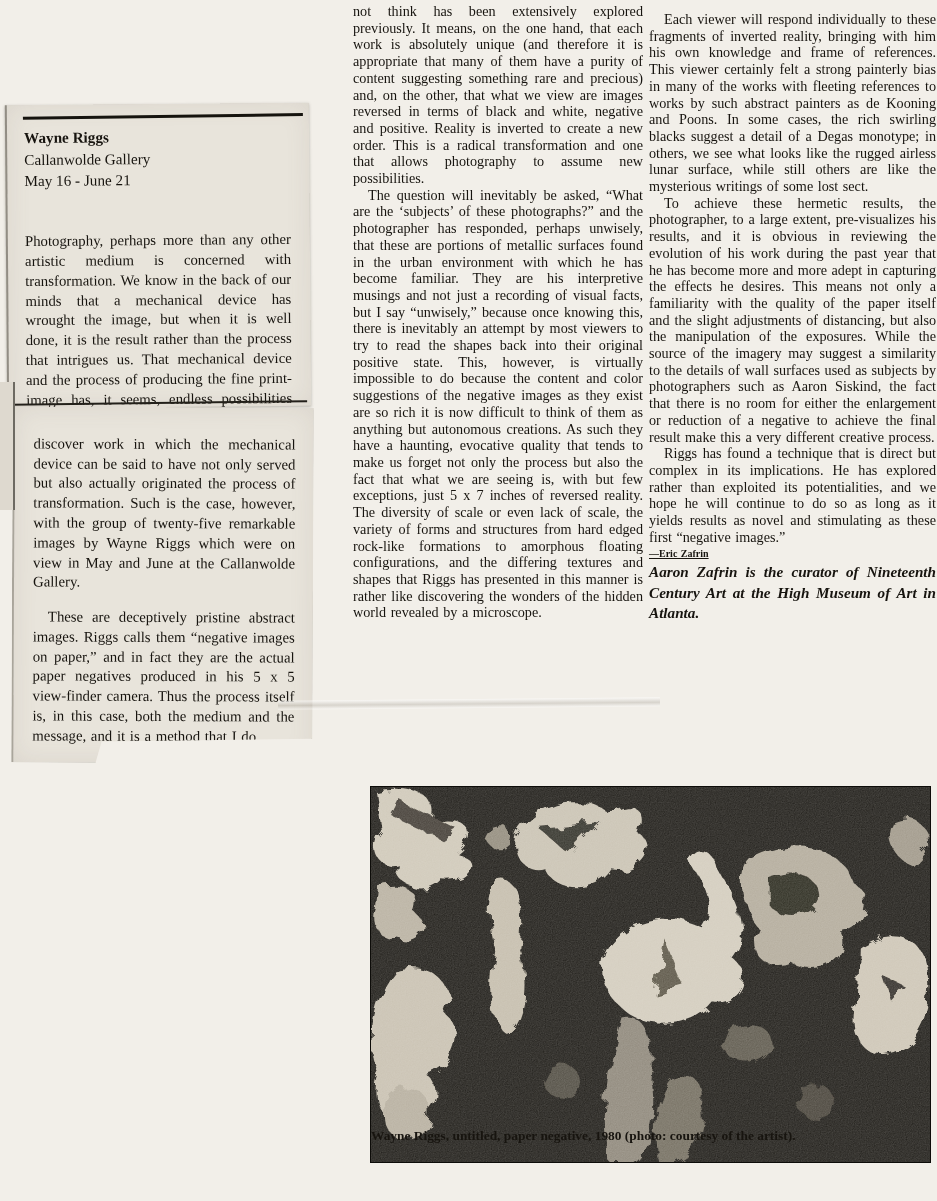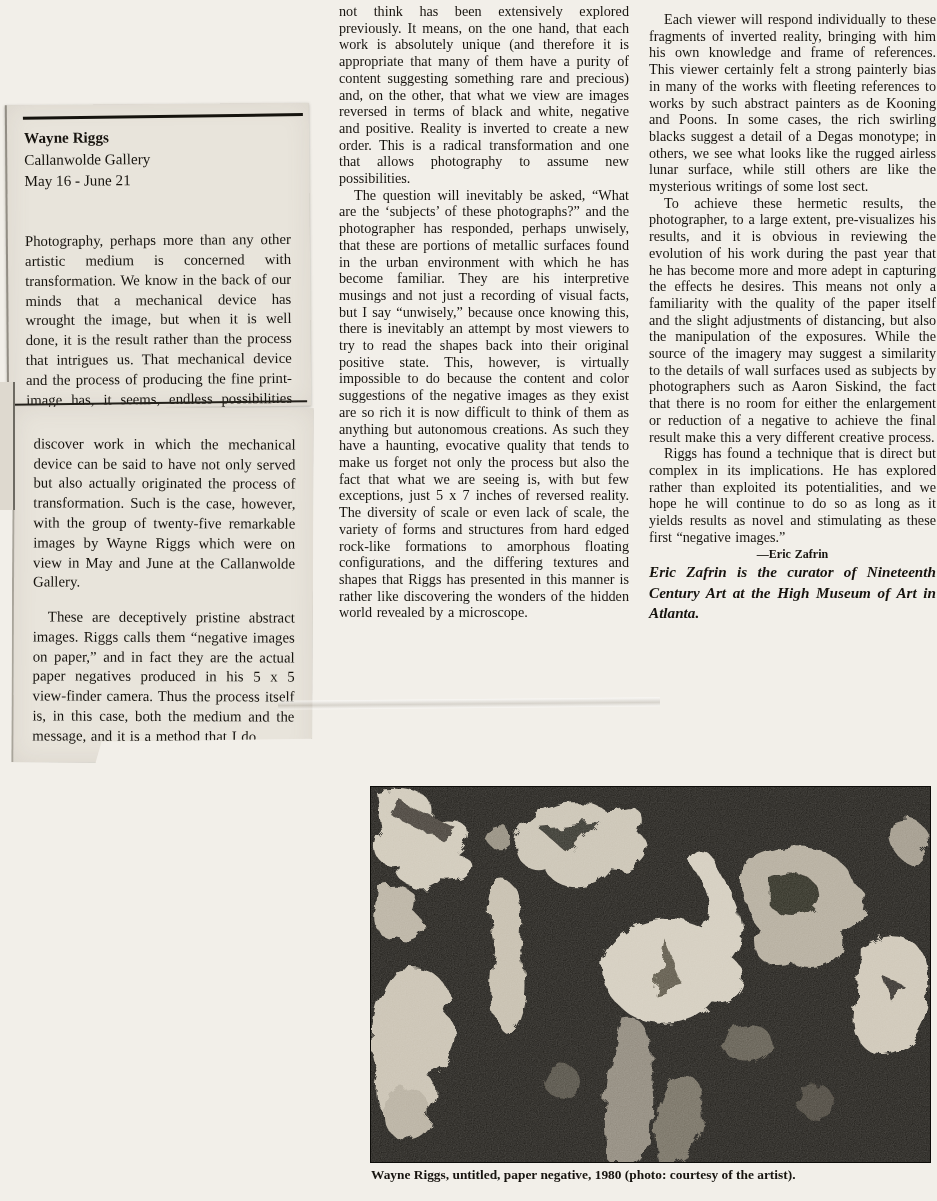--- a/index.html
+++ b/index.html
@@ -44,43 +44,43 @@
   }
   #clip-bottom .body-text{
     padding:13px 18px 0 19px;font-size:14.8px;line-height:19.8px;
   }
   .torn-sliver{
     position:absolute;left:0;top:382px;width:13px;height:128px;
     background:#ded9cf;border-right:2px solid #6d6a62;
   }
 
   
-  #col-middle{left:339px;top:3px;width:290px;}
+  #col-middle{left:353px;top:3px;width:290px;}
   #col-right{left:649px;top:11px;width:287px;}
-  .byline{font-weight:bold;font-size:12px;margin-top:1px;text-align:center;}
+  .byline{font-weight:bold;font-size:10px;margin-top:1px;text-align:left;text-decoration:underline;}
   .bio{
     font-style:italic;font-weight:bold;font-size:15.2px;line-height:20.5px;
     margin-top:15px;text-align:justify;
   }
 
   
   .crease{
     position:absolute;left:278px;top:699px;width:382px;height:9px;
     background:linear-gradient(180deg,rgba(255,255,255,.75),rgba(115,108,96,.28) 55%,rgba(255,255,255,.55));
     transform:rotate(-0.5deg);opacity:.75;pointer-events:none;
   }
 
   
   #photo{
     position:absolute;left:371px;top:787px;width:559px;height:375px;
     background:#14120e;box-shadow:0 0 0 1px #0d0c09;
   }
   #photo svg{display:block;width:100%;height:100%;}
   #caption{
-    position:absolute;left:371px;top:1167px;width:562px;
+    position:absolute;left:371px;top:1128px;width:562px;
     font-weight:bold;font-size:13.4px;text-align:left;
   }
 </style>
 </head>
 <body>
 
 <div class="clip" id="clip-top">
   <div class="rule-top"></div>
   <div class="clip-head">
     <div class="t1">Wayne Riggs</div>
@@ -103,21 +103,21 @@
 <div class="col body-text" id="col-middle">
   <p>not think has been extensively explored previously. It means, on the one hand, that each work is absolutely unique (and therefore it is appropriate that many of them have a purity of content suggesting something rare and precious) and, on the other, that what we view are images reversed in terms of black and white, negative and positive. Reality is inverted to create a new order. This is a radical transformation and one that allows photography to assume new possibilities.</p>
   <p class="indent">The question will inevitably be asked, “What are the ‘subjects’ of these photographs?” and the photographer has responded, perhaps unwisely, that these are portions of metallic surfaces found in the urban environment with which he has become familiar. They are his interpretive musings and not just a recording of visual facts, but I say “unwisely,” because once knowing this, there is inevitably an attempt by most viewers to try to read the shapes back into their original positive state. This, however, is virtually impossible to do because the content and color suggestions of the negative images as they exist are so rich it is now difficult to think of them as anything but autonomous creations. As such they have a haunting, evocative quality that tends to make us forget not only the process but also the fact that what we are seeing is, with but few exceptions, just 5 x 7 inches of reversed reality. The diversity of scale or even lack of scale, the variety of forms and structures from hard edged rock-like formations to amorphous floating configurations, and the differing textures and shapes that Riggs has presented in this manner is rather like discovering the wonders of the hidden world revealed by a microscope.</p>
 </div>
 
 <div class="col body-text" id="col-right">
   <p class="indent">Each viewer will respond individually to these fragments of inverted reality, bringing with him his own knowledge and frame of references. This viewer certainly felt a strong painterly bias in many of the works with fleeting references to works by such abstract painters as de Kooning and Poons. In some cases, the rich swirling blacks suggest a detail of a Degas monotype; in others, we see what looks like the rugged airless lunar surface, while still others are like the mysterious writings of some lost sect.</p>
   <p class="indent">To achieve these hermetic results, the photographer, to a large extent, pre-visualizes his results, and it is obvious in reviewing the evolution of his work during the past year that he has become more and more adept in capturing the effects he desires. This means not only a familiarity with the quality of the paper itself and the slight adjustments of distancing, but also the manipulation of the exposures. While the source of the imagery may suggest a similarity to the details of wall surfaces used as subjects by photographers such as Aaron Siskind, the fact that there is no room for either the enlargement or reduction of a negative to achieve the final result make this a very different creative process.</p>
   <p class="indent">Riggs has found a technique that is direct but complex in its implications. He has explored rather than exploited its potentialities, and we hope he will continue to do so as long as it yields results as novel and stimulating as these first “negative images.”</p>
   <p class="byline">—Eric Zafrin</p>
-  <p class="bio">Eric Zafrin is the curator of Nineteenth Century Art at the High Museum of Art in Atlanta.</p>
+  <p class="bio">Aaron Zafrin is the curator of Nineteenth Century Art at the High Museum of Art in Atlanta.</p>
 </div>
 
 <div class="crease"></div>
 
 <div id="photo">
   <svg viewBox="0 0 558 374" preserveAspectRatio="none">
     <defs>
       <filter id="grain" x="0" y="0" width="100%" height="100%">
         <feTurbulence type="fractalNoise" baseFrequency="0.85" numOctaves="2" stitchTiles="stitch"></feTurbulence>
         <feColorMatrix type="matrix" values="0 0 0 0 0.85  0 0 0 0 0.83  0 0 0 0 0.78  0.5 0.5 0.5 0 0"></feColorMatrix>

